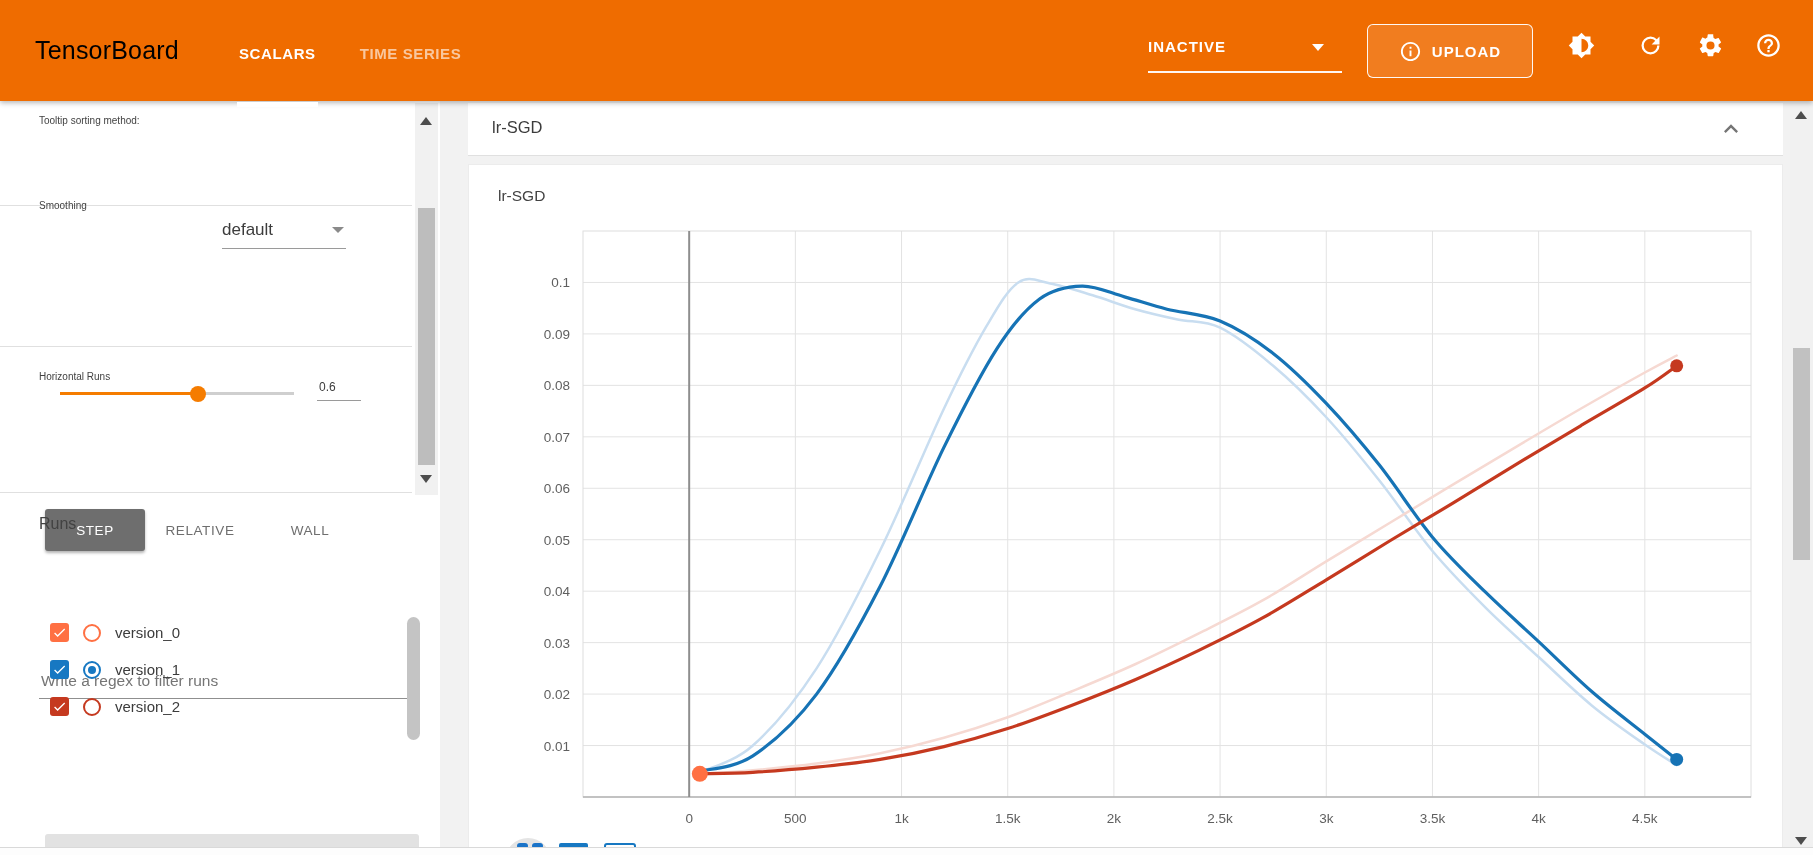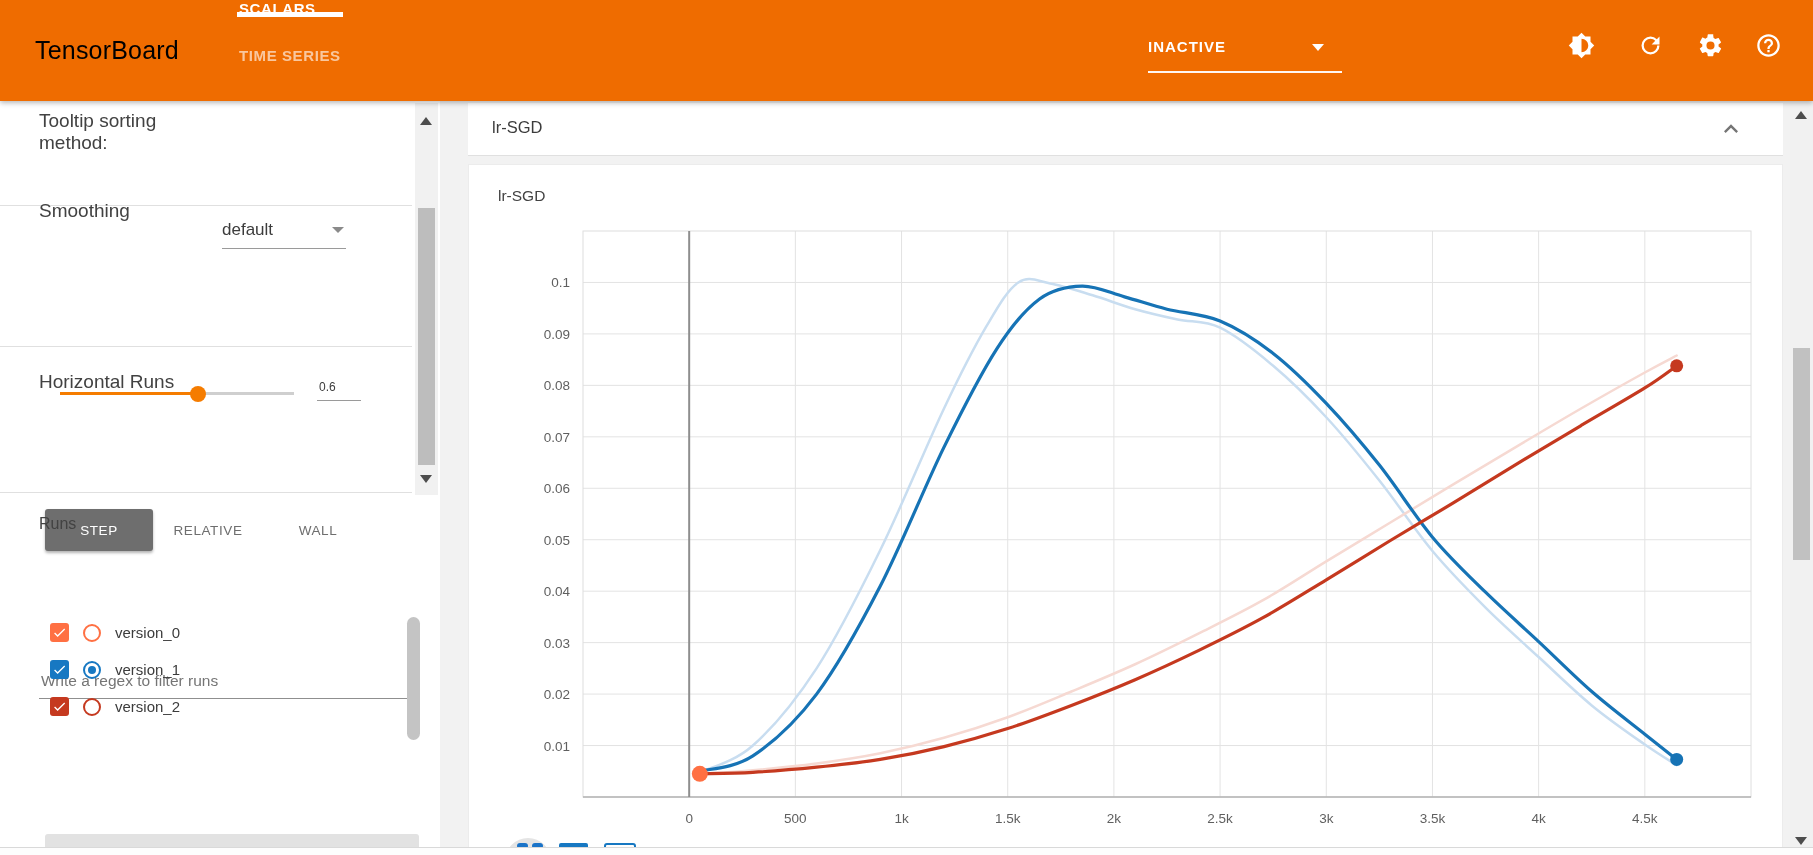--- a/index.html
+++ b/index.html
@@ -4,55 +4,55 @@
 <style>
   html,body{margin:0;padding:0;background:#fff;}
   #app{position:relative;width:1813px;height:855px;overflow:hidden;
        font-family:"Liberation Sans",sans-serif;background:#fff;color:#424242;}
 
   
   .header{position:absolute;left:0;top:0;width:1813px;height:101px;background:#ef6c00;
           box-shadow:0 2px 5px rgba(0,0,0,.28);z-index:30;display:flex;align-items:stretch;}
   .brand{position:absolute;left:35px;top:0;height:101px;display:flex;align-items:center;
          color:#000000;font-size:25px;font-weight:500;letter-spacing:.2px;}
-  .tabs{position:absolute;left:237px;top:0;height:107px;display:flex;gap:30px;flex-direction:column;}
+  .tabs{position:absolute;left:237px;top:0;height:107px;display:flex;gap:40px;}
   .tab{position:relative;display:flex;align-items:center;padding:0 2px;
        color:rgba(255,255,255,.62);font-size:15px;font-weight:bold;letter-spacing:.6px;cursor:pointer;}
   .tab.active{color:#fff;}
   .tab.active::after{content:"";position:absolute;left:0;right:0;bottom:0;height:5px;background:#fff;}
   .inactive-select{position:absolute;left:1148px;top:30px;width:194px;height:40px;color:#fff;cursor:pointer;}
   .inactive-select .txt{font-size:15px;font-weight:bold;letter-spacing:1px;line-height:34px;}
   .inactive-select .arrow{position:absolute;right:18px;top:14px;width:0;height:0;
         border-left:6px solid transparent;border-right:6px solid transparent;border-top:7px solid #fff;}
   .inactive-select .uline{position:absolute;left:0;right:0;top:41px;height:2px;background:rgba(255,255,255,.95);}
   .upload-btn{position:absolute;left:1367px;top:24px;width:164px;height:52px;border:1.5px solid rgba(255,255,255,.95);
         border-radius:6px;background:rgba(255,255,255,.12);display:flex;align-items:center;justify-content:center;
         gap:10px;color:#fff;font-size:15px;font-weight:bold;letter-spacing:1px;cursor:pointer;}
   .hicon{position:absolute;top:32px;width:27px;height:27px;cursor:pointer;}
   .hicon svg{width:27px;height:27px;fill:#fff;}
 
   
   .sidebar{position:absolute;left:0;top:101px;width:440px;bottom:0;background:#fff;z-index:5;}
-  .side-label{position:absolute;left:39px;font-size:19px;color:#424242;}
+  .side-label{position:absolute;left:39px;font-size:10px;color:#424242;}
   .divider{position:absolute;left:0;width:412px;height:1px;background:#e0e0e0;}
   .dd{position:absolute;left:222px;top:114px;width:124px;height:34px;cursor:pointer;}
   .dd .val{font-size:17px;color:#3c3c3c;line-height:30px;}
   .dd .arrow{position:absolute;right:2px;top:12px;width:0;height:0;border-left:6px solid transparent;
         border-right:6px solid transparent;border-top:6px solid #8a8a8a;}
   .dd .uline{position:absolute;left:0;right:0;top:33px;height:1px;background:#9a9a9a;}
   .slider{position:absolute;left:60px;top:285px;width:234px;height:16px;cursor:pointer;}
   .slider .fill{position:absolute;left:0;top:6px;width:137px;height:3px;background:#f57c00;}
   .slider .rest{position:absolute;left:137px;top:6px;right:0;height:3px;background:#cfcfcf;}
   .slider .thumb{position:absolute;left:130px;top:0;width:16px;height:16px;border-radius:50%;background:#f57c00;}
   .smooth-val{position:absolute;left:317px;top:279px;width:42px;border:none;outline:none;border-bottom:1px solid #9a9a9a;
         font-family:"Liberation Sans",sans-serif;font-size:12px;color:#3c3c3c;background:transparent;padding:0 0 6px 2px;}
   .axis-btns{position:absolute;left:45px;top:408px;display:flex;align-items:center;}
   .axis-btn{height:42px;display:flex;align-items:center;justify-content:center;font-size:13.5px;
         letter-spacing:.6px;color:#6e6e6e;cursor:pointer;border-radius:3px;}
-  .axis-btn.active{background:#6e6e6e;color:#fff;width:108px;box-shadow:0 2px 3px rgba(0,0,0,.3);}
+  .axis-btn.active{background:#6e6e6e;color:#fff;width:100px;box-shadow:0 2px 3px rgba(0,0,0,.3);}
   .axis-btn.plain{width:110px;}
   .runs-filter{position:absolute;left:39px;top:563px;width:366px;height:32px;border:none;outline:none;
         border-bottom:1px solid #8f8f8f;font-family:"Liberation Sans",sans-serif;font-size:15.5px;color:#424242;background:transparent;}
   .runs-filter::placeholder{color:#757575;}
   .run-row{position:absolute;left:50px;height:37px;display:flex;align-items:center;gap:14px;cursor:pointer;}
   .cbx{width:19px;height:19px;border-radius:3px;display:flex;align-items:center;justify-content:center;}
   .cbx svg{width:15px;height:15px;fill:#fff;}
   .rdo{width:14px;height:14px;border-radius:50%;border:2.5px solid;display:flex;align-items:center;justify-content:center;}
   .rdo .dot{width:8px;height:8px;border-radius:50%;}
   .run-name{font-size:15px;color:#3c3c3c;}
@@ -93,20 +93,26 @@
   <div class="header">
     <div class="brand">TensorBoard</div>
     <div class="tabs">
         <div class="tab active">SCALARS</div>
         <div class="tab">TIME SERIES</div>
       </div>
     <div class="inactive-select">
       <div class="txt">INACTIVE</div>
       <div class="arrow"></div>
       <div class="uline"></div>
+    </div>
+    <div class="upload-btn">
+      <svg viewBox="0 0 24 24" width="23" height="23">
+          <path fill="#fff" d="M12 2C6.48 2 2 6.48 2 12s4.48 10 10 10 10-4.48 10-10S17.52 2 12 2zm0 18c-4.41 0-8-3.59-8-8s3.59-8 8-8 8 3.59 8 8-3.59 8-8 8zM11 7h2v2h-2zm0 4h2v6h-2z"></path>
+        </svg>
+      <span>UPLOAD</span>
     </div>
     <div class="hicon" style="left:1568px">
       <svg viewBox="0 0 24 24">
           <path d="M20 15.31L23.31 12 20 8.69V4h-4.69L12 .69 8.69 4H4v4.69L.69 12 4 15.31V20h4.69L12 23.31 15.31 20H20v-4.69zM12 18V6c3.31 0 6 2.69 6 6s-2.69 6-6 6z"></path>
         </svg>
     </div>
     <div class="hicon" style="left:1637px">
       <svg viewBox="0 0 24 24">
           <path d="M17.65 6.35A7.96 7.96 0 0 0 12 4a8 8 0 1 0 8 8h-2a6 6 0 1 1-6-6c1.66 0 3.14.69 4.22 1.78L13 11h7V4l-2.35 2.35z"></path>
         </svg>

